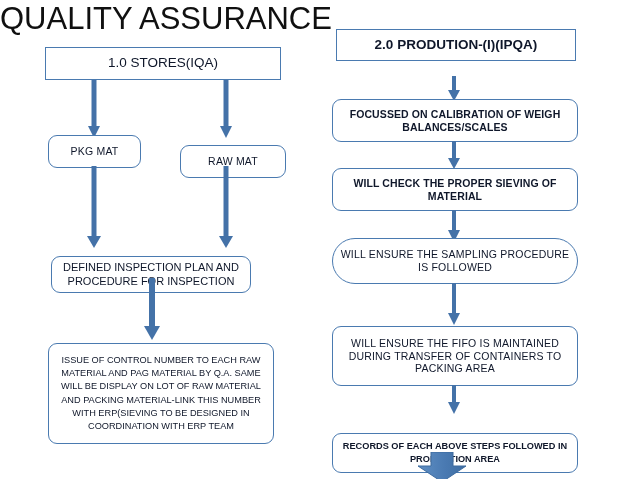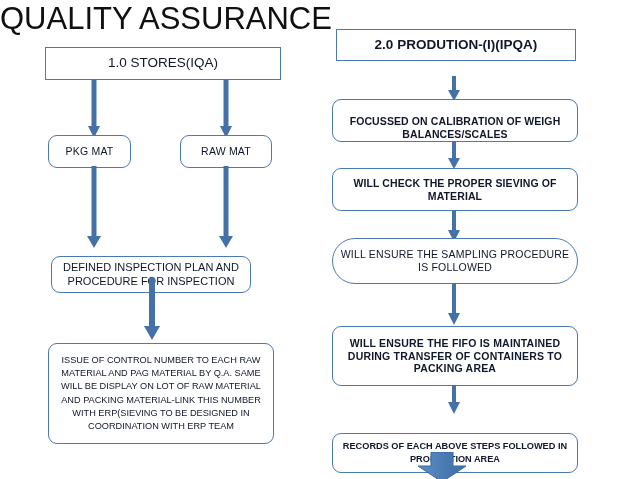--- a/index.html
+++ b/index.html
@@ -113,25 +113,25 @@
     <svg width="300" height="64">
 
       <line x1="94" y1="2" x2="94" y2="50" stroke="#4472a8" stroke-width="5"></line>
       <polygon points="88,48 100,48 94,60" fill="#4472a8"></polygon>
 
       <line x1="226" y1="2" x2="226" y2="50" stroke="#4472a8" stroke-width="5"></line>
       <polygon points="220,48 232,48 226,60" fill="#4472a8"></polygon>
     </svg>
   </div>
 
-  <div class="node rounded small-node" style="left:48px; top:135px; width:83px; height:33px;border-radius:9px;">
+  <div class="node rounded small-node" style="left:48px; top:135px; width:93px; height:33px;border-radius:9px;">
     <span class="txt">PKG MAT</span>
   </div>
 
-  <div class="node rounded small-node" style="left:180px; top:135px; width:92px; height:33px;">
+  <div class="node rounded small-node" style="left:180px; top:145px; width:106px; height:33px;">
     <span class="txt">RAW MAT</span>
   </div>
 
   <div class="conn" style="left:0px; top:166px; width:300px; height:88px;">
     <svg width="300" height="88">
       <line x1="94" y1="0" x2="94" y2="72" stroke="#4472a8" stroke-width="5"></line>
       <polygon points="87,70 101,70 94,82" fill="#4472a8"></polygon>
       <line x1="226" y1="0" x2="226" y2="72" stroke="#4472a8" stroke-width="5"></line>
       <polygon points="219,70 233,70 226,82" fill="#4472a8"></polygon>
     </svg>
@@ -162,21 +162,21 @@
     <span class="txt">2.0    PRODUTION-(I)(IPQA)</span>
   </div>
 
   <div class="conn" style="left:334px; top:76px; width:260px; height:28px;">
     <svg width="260" height="28">
       <line x1="120" y1="0" x2="120" y2="16" stroke="#4472a8" stroke-width="4"></line>
       <polygon points="114,14 126,14 120,25" fill="#4472a8"></polygon>
     </svg>
   </div>
 
-  <div class="node rounded bold-node" style="left:332px; top:99px; width:246px; height:43px;align-items:flex-end;">
+  <div class="node rounded bold-node" style="left:332px; top:99px; width:246px; height:43px;">
     <span class="txt">FOCUSSED ON CALIBRATION OF WEIGH
 BALANCES/SCALES</span>
   </div>
 
   <div class="conn" style="left:334px; top:141px; width:260px; height:31px;">
     <svg width="260" height="31">
       <line x1="120" y1="0" x2="120" y2="19" stroke="#4472a8" stroke-width="4"></line>
       <polygon points="114,17 126,17 120,28" fill="#4472a8"></polygon>
     </svg>
   </div>
@@ -198,21 +198,21 @@
 IS FOLLOWED</span>
   </div>
 
   <div class="conn" style="left:334px; top:283px; width:260px; height:45px;">
     <svg width="260" height="45">
       <line x1="120" y1="0" x2="120" y2="32" stroke="#4472a8" stroke-width="4"></line>
       <polygon points="114,30 126,30 120,42" fill="#4472a8"></polygon>
     </svg>
   </div>
 
-  <div class="node rounded small-node" style="left:332px; top:326px; width:246px; height:60px;font-weight:bold;">
+  <div class="node rounded small-node" style="left:332px; top:326px; width:246px; height:60px;">
     <span class="txt">WILL ENSURE THE FIFO IS MAINTAINED
 DURING TRANSFER OF CONTAINERS TO
 PACKING AREA</span>
   </div>
 
   <div class="conn" style="left:334px; top:385px; width:260px; height:32px;">
     <svg width="260" height="32">
       <line x1="120" y1="0" x2="120" y2="19" stroke="#4472a8" stroke-width="4"></line>
       <polygon points="114,17 126,17 120,29" fill="#4472a8"></polygon>
     </svg>

